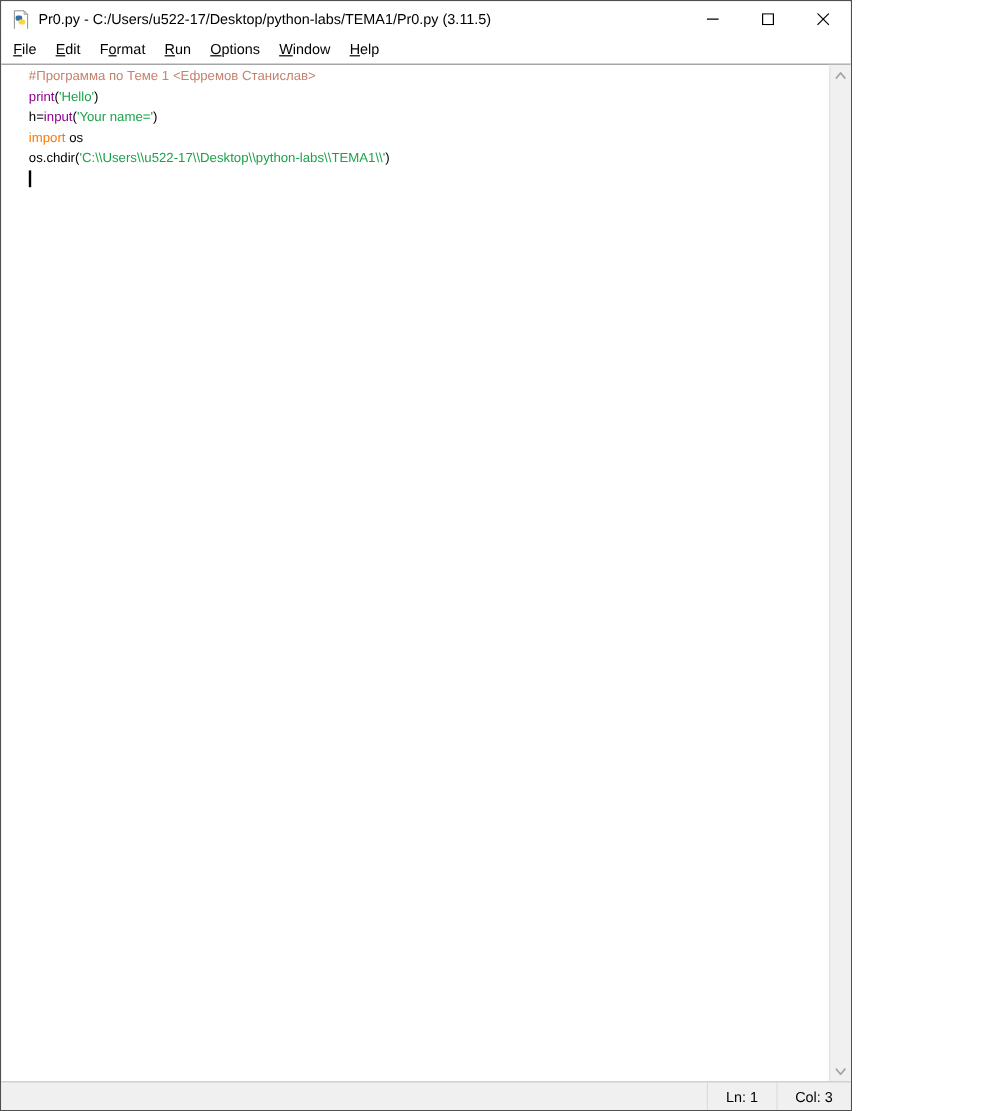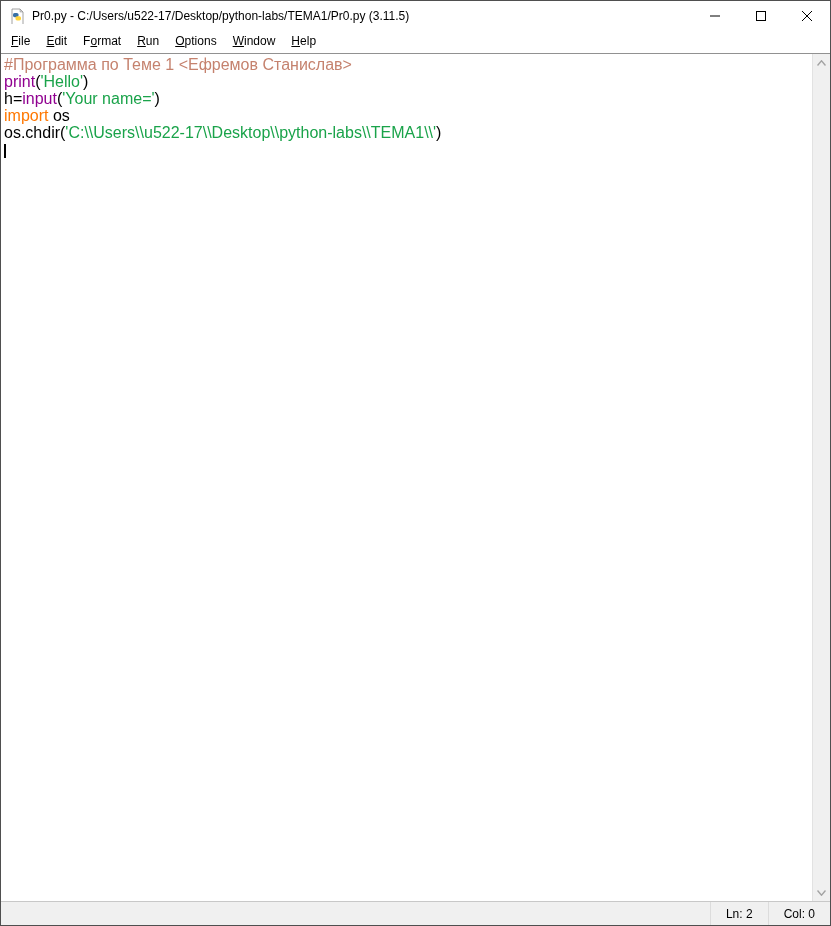--- a/index.html
+++ b/index.html
@@ -1,35 +1,35 @@
 <!DOCTYPE html>
 <html style="--c-comment: #c5826e; --c-keyword: #ff7700; --c-builtin: #900090; --c-string: #1aa34a; --c-plain: #000000; --c-titlebar_bg: #ffffff; --c-status_bg: #f0f0f0; --c-scroll_arrow: #a3a3a3;"><head>
 <meta charset="utf-8">
 <style>
   html,body{margin:0;padding:0;background:#ffffff;}
   .window{
-    width:831px;height:926px;box-sizing:border-box;
+    width:710px;height:926px;box-sizing:border-box;
     border:1px solid #4f4f4f;background:#fff;
     display:flex;flex-direction:column;
     font-family:"Liberation Sans", sans-serif;
     position:relative;overflow:hidden;
   }
   
   .titlebar{height:30px;flex:none;display:flex;align-items:center;background:var(--c-titlebar_bg,#fff);}
   .title-icon{width:16px;height:16px;margin-left:8px;flex:none;}
   .title-text{font-size:12px;color:#000;margin-left:7px;white-space:nowrap;}
   .controls{margin-left:auto;display:flex;height:100%;}
   .ctrl-btn{width:46px;height:100%;display:flex;align-items:center;justify-content:center;background:transparent;border:0;padding:0;}
   
   .menubar{height:22px;flex:none;display:flex;padding-left:2px;background:#fff;font-size:12px;color:#000;}
   .menu-item{padding:3px 8px;cursor:default;white-space:nowrap;}
   .menu-item u{text-decoration:underline;text-underline-offset:1px;}
   
   .editor-wrap{flex:1;min-height:0;display:flex;border-top:1px solid #919191;background:#fff;}
-  .code-area{flex:1;min-width:0;padding:2px 0 0 3px;font-size:16px;line-height:17px;cursor:text;overflow:hidden;white-space:pre;}
+  .code-area{flex:1;min-width:0;padding:2px 0 0 3px;font-size:11px;line-height:17px;cursor:text;overflow:hidden;white-space:pre;margin-left:20px;}
   .code-line{height:17px;white-space:pre;}
   .caret{display:inline-block;width:2px;height:14px;background:#000;vertical-align:middle;animation:blink 1.06s steps(1) infinite;}
   @keyframes blink{50%{opacity:0;}}
   
   .scrollbar{width:17px;flex:none;background:#f0f0f0;border-left:1px solid #e2e2e2;display:flex;flex-direction:column;justify-content:space-between;align-items:center;}
   .sb-arrow{width:17px;height:17px;display:flex;align-items:center;justify-content:center;}
   .sb-track{flex:1;width:100%;}
   
   .statusbar{height:23px;flex:none;background:var(--c-status_bg,#f0f0f0);border-top:1px solid #c8c8c8;display:flex;justify-content:flex-end;align-items:center;font-size:12px;color:#000;}
   .status-cell{padding:0 15px;border-left:1px solid #dcdcdc;height:100%;display:flex;align-items:center;}
@@ -87,17 +87,17 @@
       <div class="sb-track"></div>
       <div class="sb-arrow">
         <svg width="9" height="6" viewBox="0 0 9 6">
             <polyline points="0.5,0.5 4.5,5.2 8.5,0.5" fill="none" stroke="#a3a3a3" stroke-width="1.4"></polyline>
           </svg>
       </div>
     </div>
   </div>
 
   <div class="statusbar">
-    <div class="status-cell">Ln: 2</div>
-    <div class="status-cell">Col: 0</div>
+    <div class="status-cell">Ln: 1</div>
+    <div class="status-cell">Col: 3</div>
   </div>
 
 </div>
 
 </body></html>

